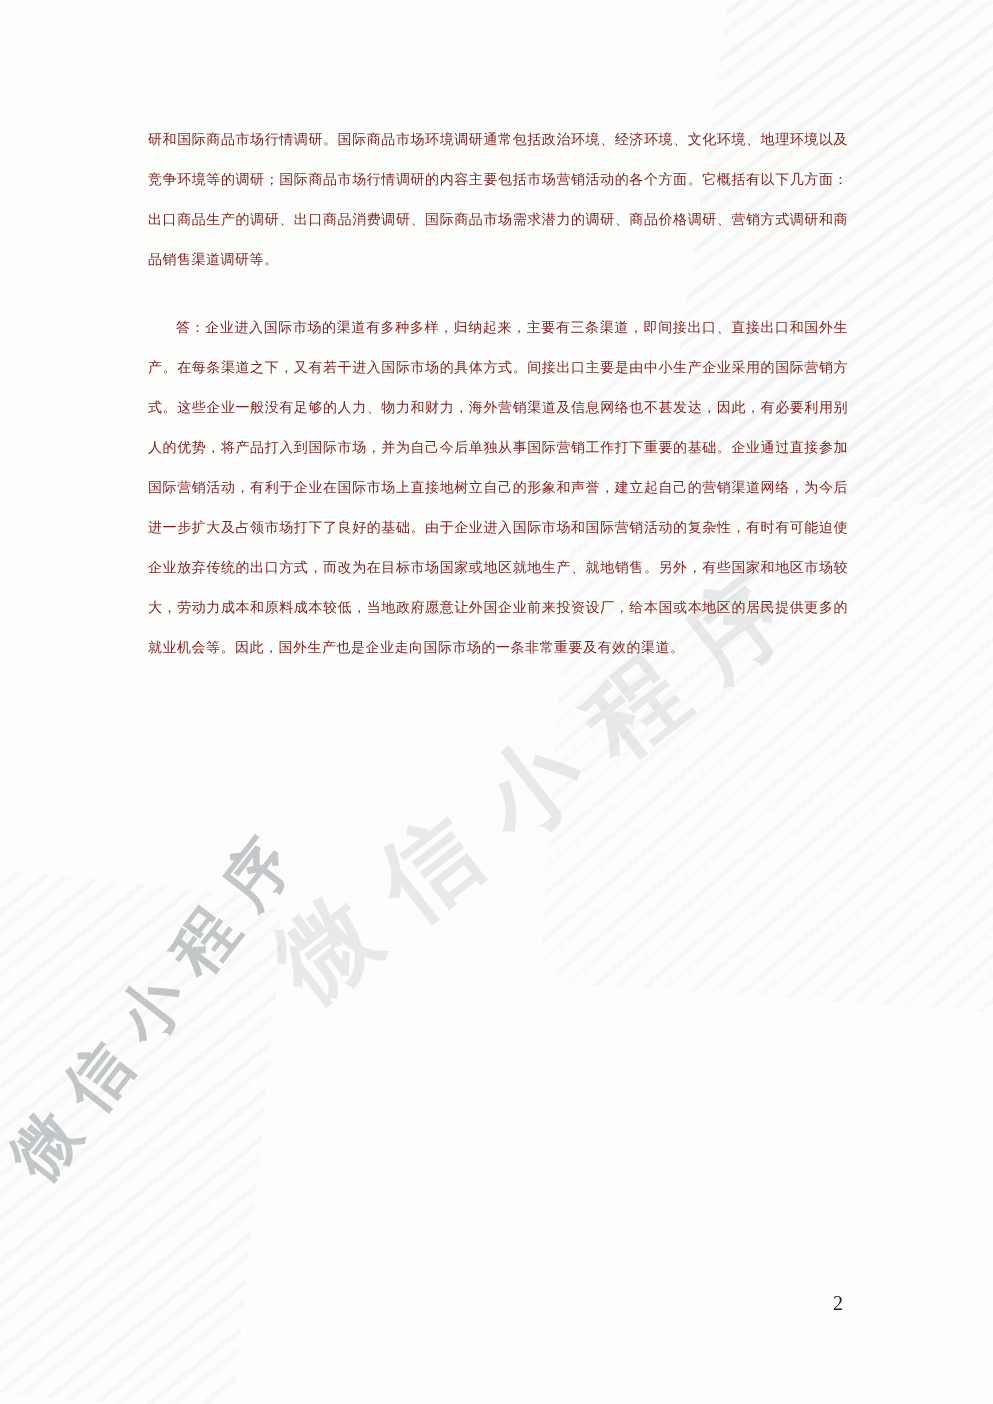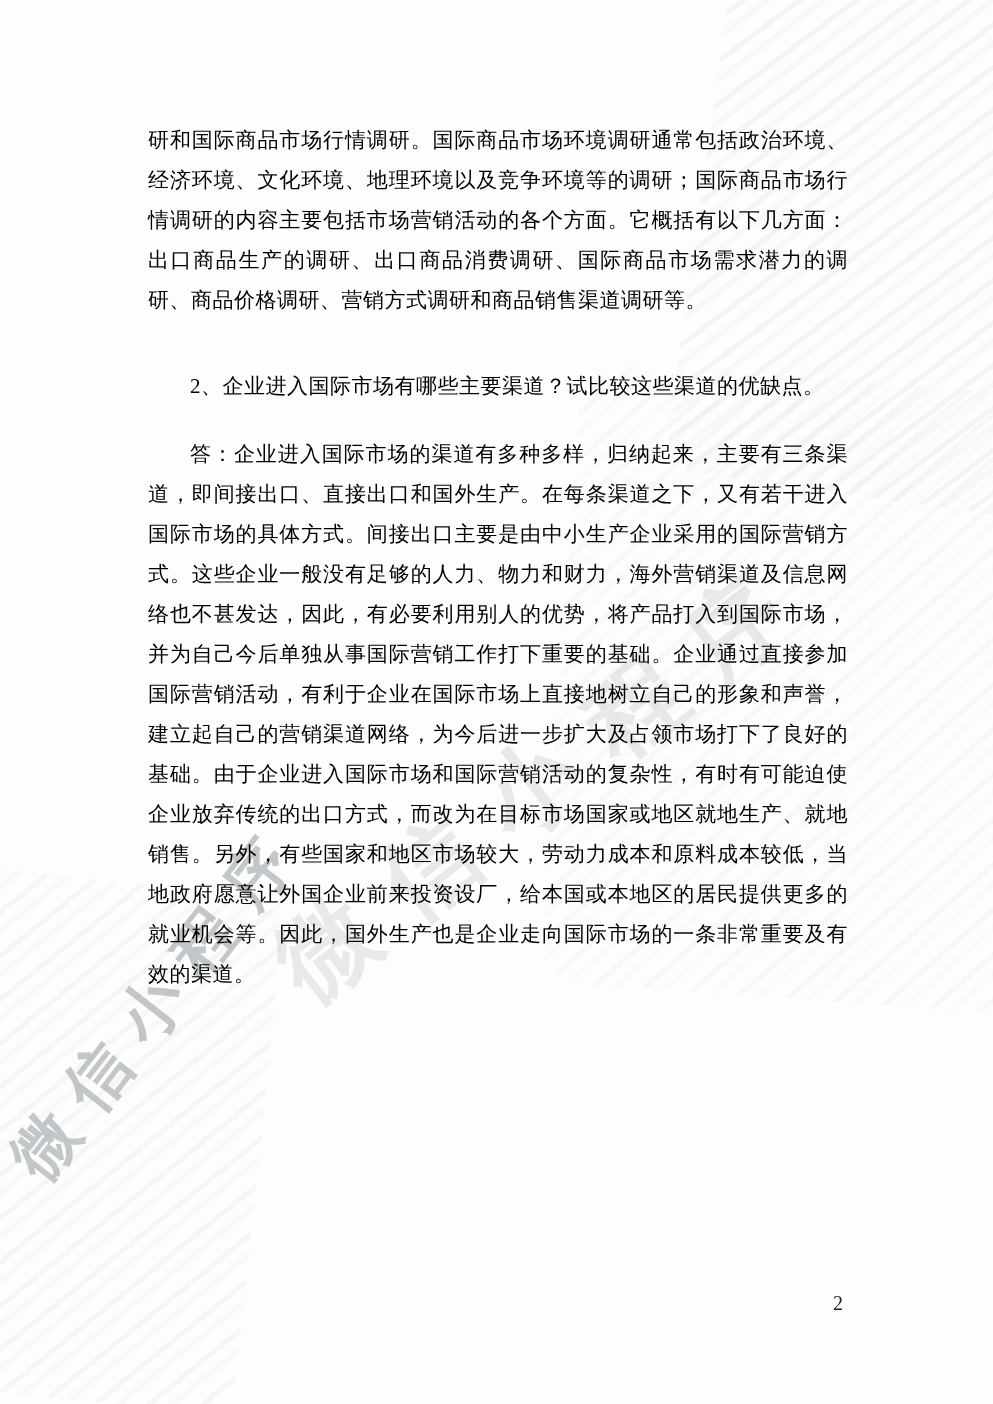--- a/index.html
+++ b/index.html
@@ -51,23 +51,23 @@
     font-size: 96px;
     letter-spacing: 34px;
     color: rgba(150, 157, 163, 0.20);
     transform: rotate(-38deg);
   }
   
   .content {
     position: absolute;
     left: 148px; top: 120px;
     width: 700px;
-    font-size: 21px;
+    font-size: 14px;
     line-height: 40px;
-    color: #000000;
+    color: #7f1d1d;
     text-align: justify;
     letter-spacing: 0.5px;
   }
   .para { margin: 0; }
   .indent { text-indent: 2em; margin-top: 28px; }
   .gap-before { margin-top: 46px; }
   .page-number {
     position: absolute;
     left: 820px; top: 1292px;
     width: 36px;
@@ -83,19 +83,18 @@
 
   <div class="streak streak-top-right"></div>
   <div class="streak streak-mid-right"></div>
   <div class="streak streak-bottom-left"></div>
 
   <div class="watermark watermark-faint">微信小程序</div>
   <div class="watermark watermark-main">微信小程序</div>
 
   <div class="content">
     <p class="para">研和国际商品市场行情调研。国际商品市场环境调研通常包括政治环境、经济环境、文化环境、地理环境以及竞争环境等的调研；国际商品市场行情调研的内容主要包括市场营销活动的各个方面。它概括有以下几方面：出口商品生产的调研、出口商品消费调研、国际商品市场需求潜力的调研、商品价格调研、营销方式调研和商品销售渠道调研等。</p>
-    <p class="para indent gap-before">2、企业进入国际市场有哪些主要渠道？试比较这些渠道的优缺点。</p>
     <p class="para indent">答：企业进入国际市场的渠道有多种多样，归纳起来，主要有三条渠道，即间接出口、直接出口和国外生产。在每条渠道之下，又有若干进入国际市场的具体方式。间接出口主要是由中小生产企业采用的国际营销方式。这些企业一般没有足够的人力、物力和财力，海外营销渠道及信息网络也不甚发达，因此，有必要利用别人的优势，将产品打入到国际市场，并为自己今后单独从事国际营销工作打下重要的基础。企业通过直接参加国际营销活动，有利于企业在国际市场上直接地树立自己的形象和声誉，建立起自己的营销渠道网络，为今后进一步扩大及占领市场打下了良好的基础。由于企业进入国际市场和国际营销活动的复杂性，有时有可能迫使企业放弃传统的出口方式，而改为在目标市场国家或地区就地生产、就地销售。另外，有些国家和地区市场较大，劳动力成本和原料成本较低，当地政府愿意让外国企业前来投资设厂，给本国或本地区的居民提供更多的就业机会等。因此，国外生产也是企业走向国际市场的一条非常重要及有效的渠道。</p>
   </div>
 
   <div class="page-number">2</div>
 
 </div>
 
 </body></html>

